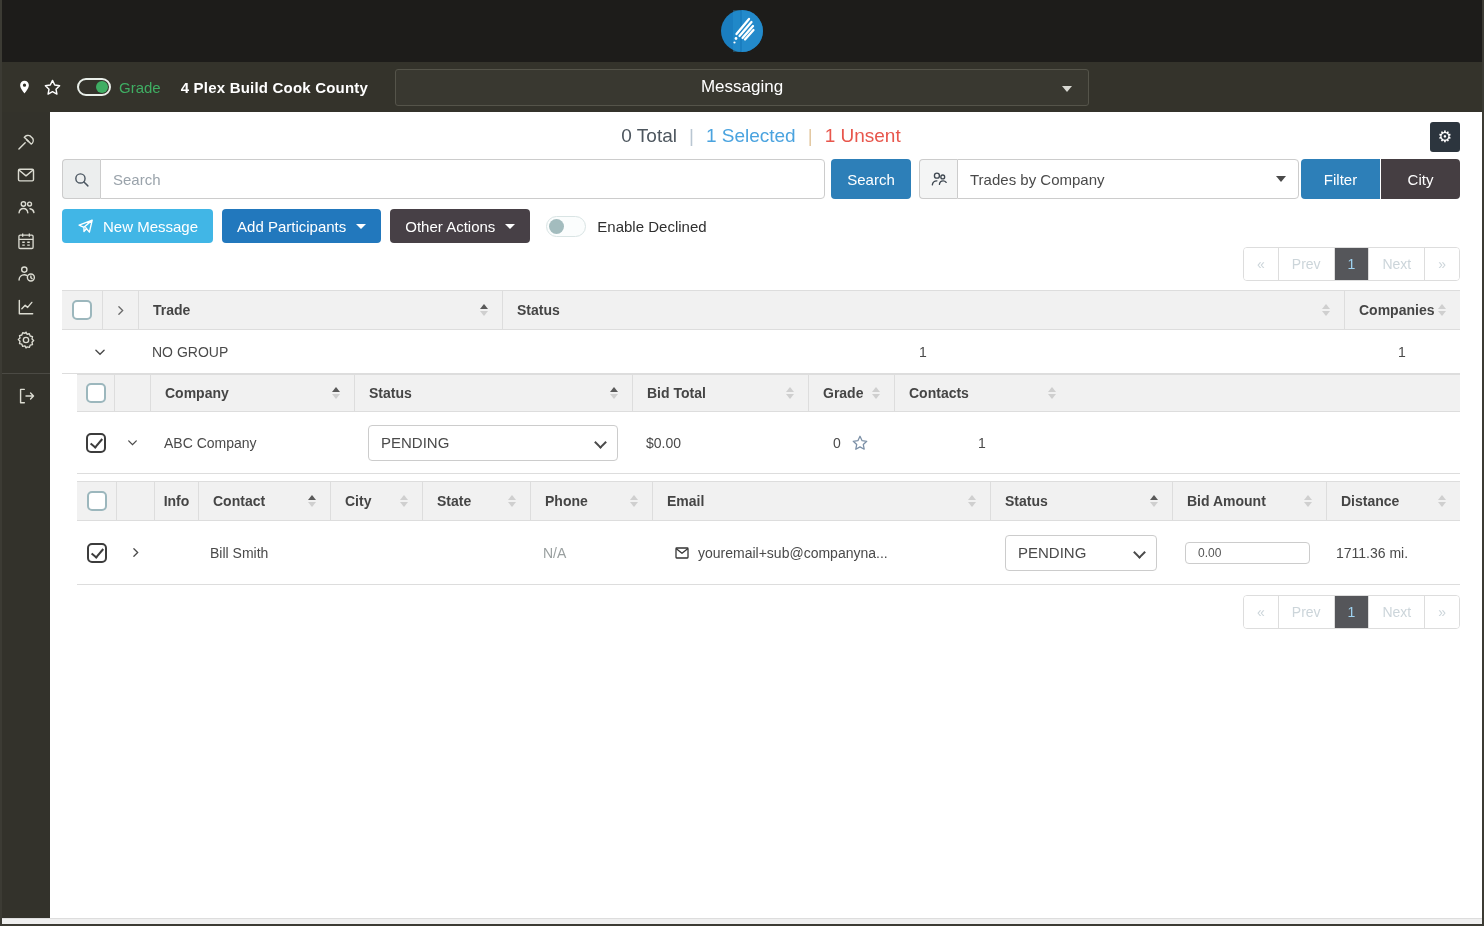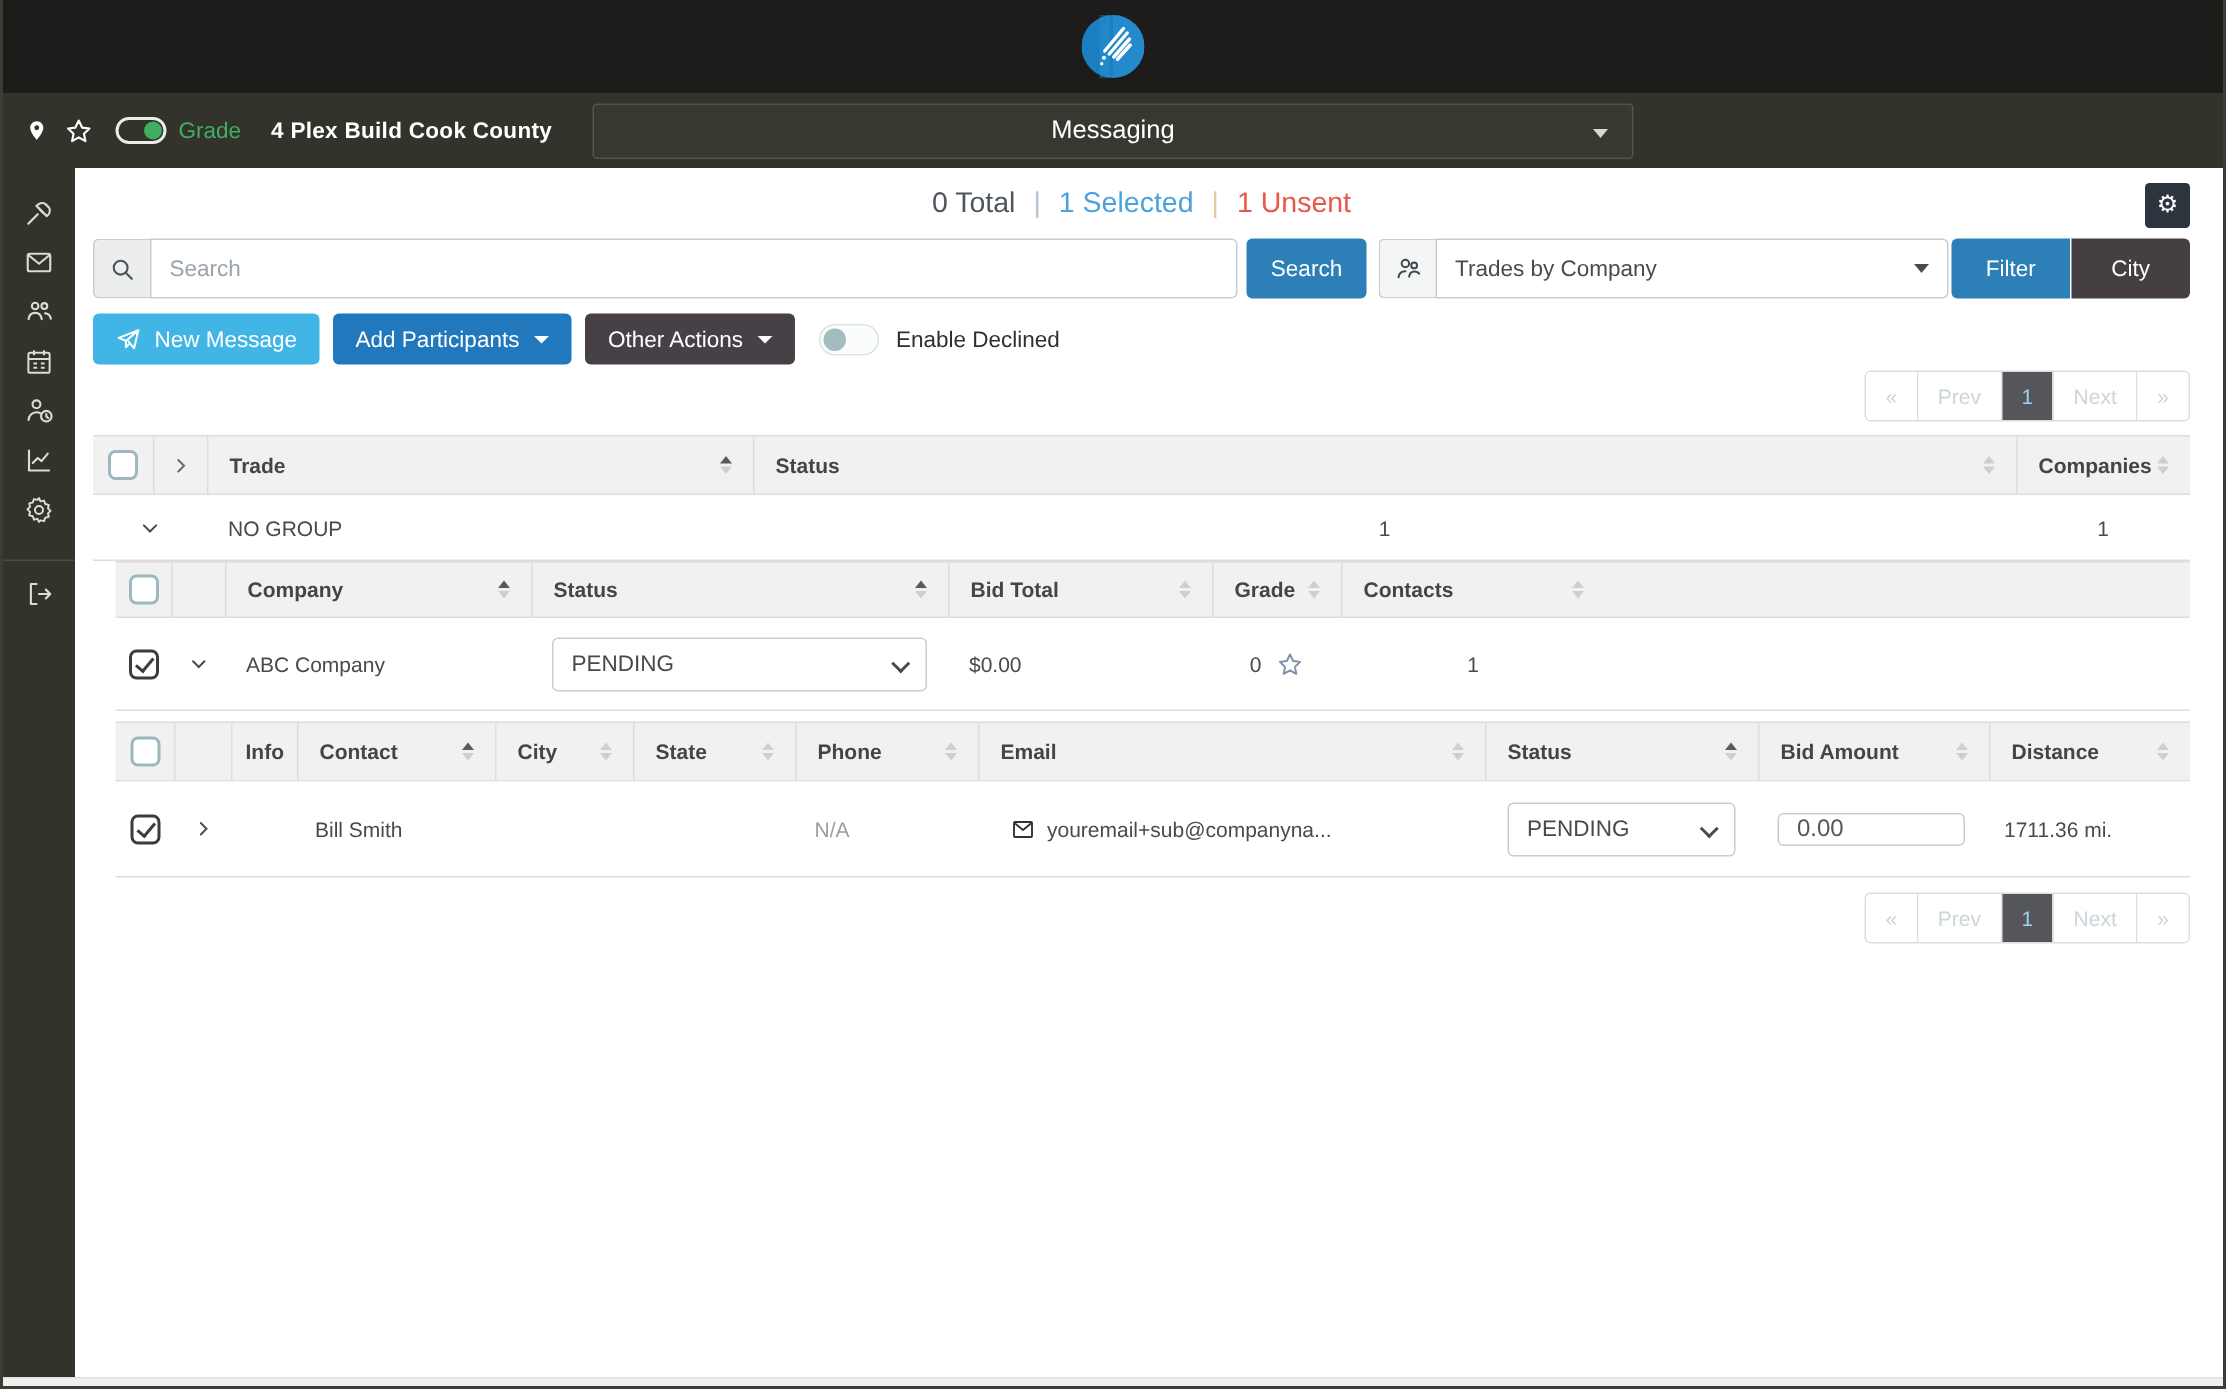--- a/index.html
+++ b/index.html
@@ -115,21 +115,21 @@
   .chev { display:flex; align-items:center; color:#4a4a4a; cursor:pointer; }
 
   .muted { color:#9aa0a0; }
   .sel-status { width:253px; height:36px; border-radius:4px; }
   .sel-status select, .sel-status2 select { border-radius:4px; }
   .sel-status2 { width:152px; height:36px; }
   .comment-icons { display:flex; align-items:center; gap:16px; color:#333; }
   .grade-cell { justify-content:center; gap:10px; }
   .grade-star { color:#7b8fa6; display:flex; cursor:pointer; }
   .email-cell { gap:8px; padding-left:22px; }
-  .bid-input { width:125px; height:22px; border:1px solid #ccc; border-radius:4px; padding:0 12px; font-size:16px; color:#555; font-family:inherit; outline:none; }
+  .bid-input { width:125px; height:22px; border:1px solid #ccc; border-radius:4px; padding:0 12px; font-size:12px; color:#555; font-family:inherit; outline:none; }
 
   .footer-strip { height:6px; background:#efefef; border-top:1px solid #ddd; flex:none; }
 </style>
 </head>
 <body>
 
 <div class="window">
 
   <div class="topbar">
     <span style="display:flex;">

